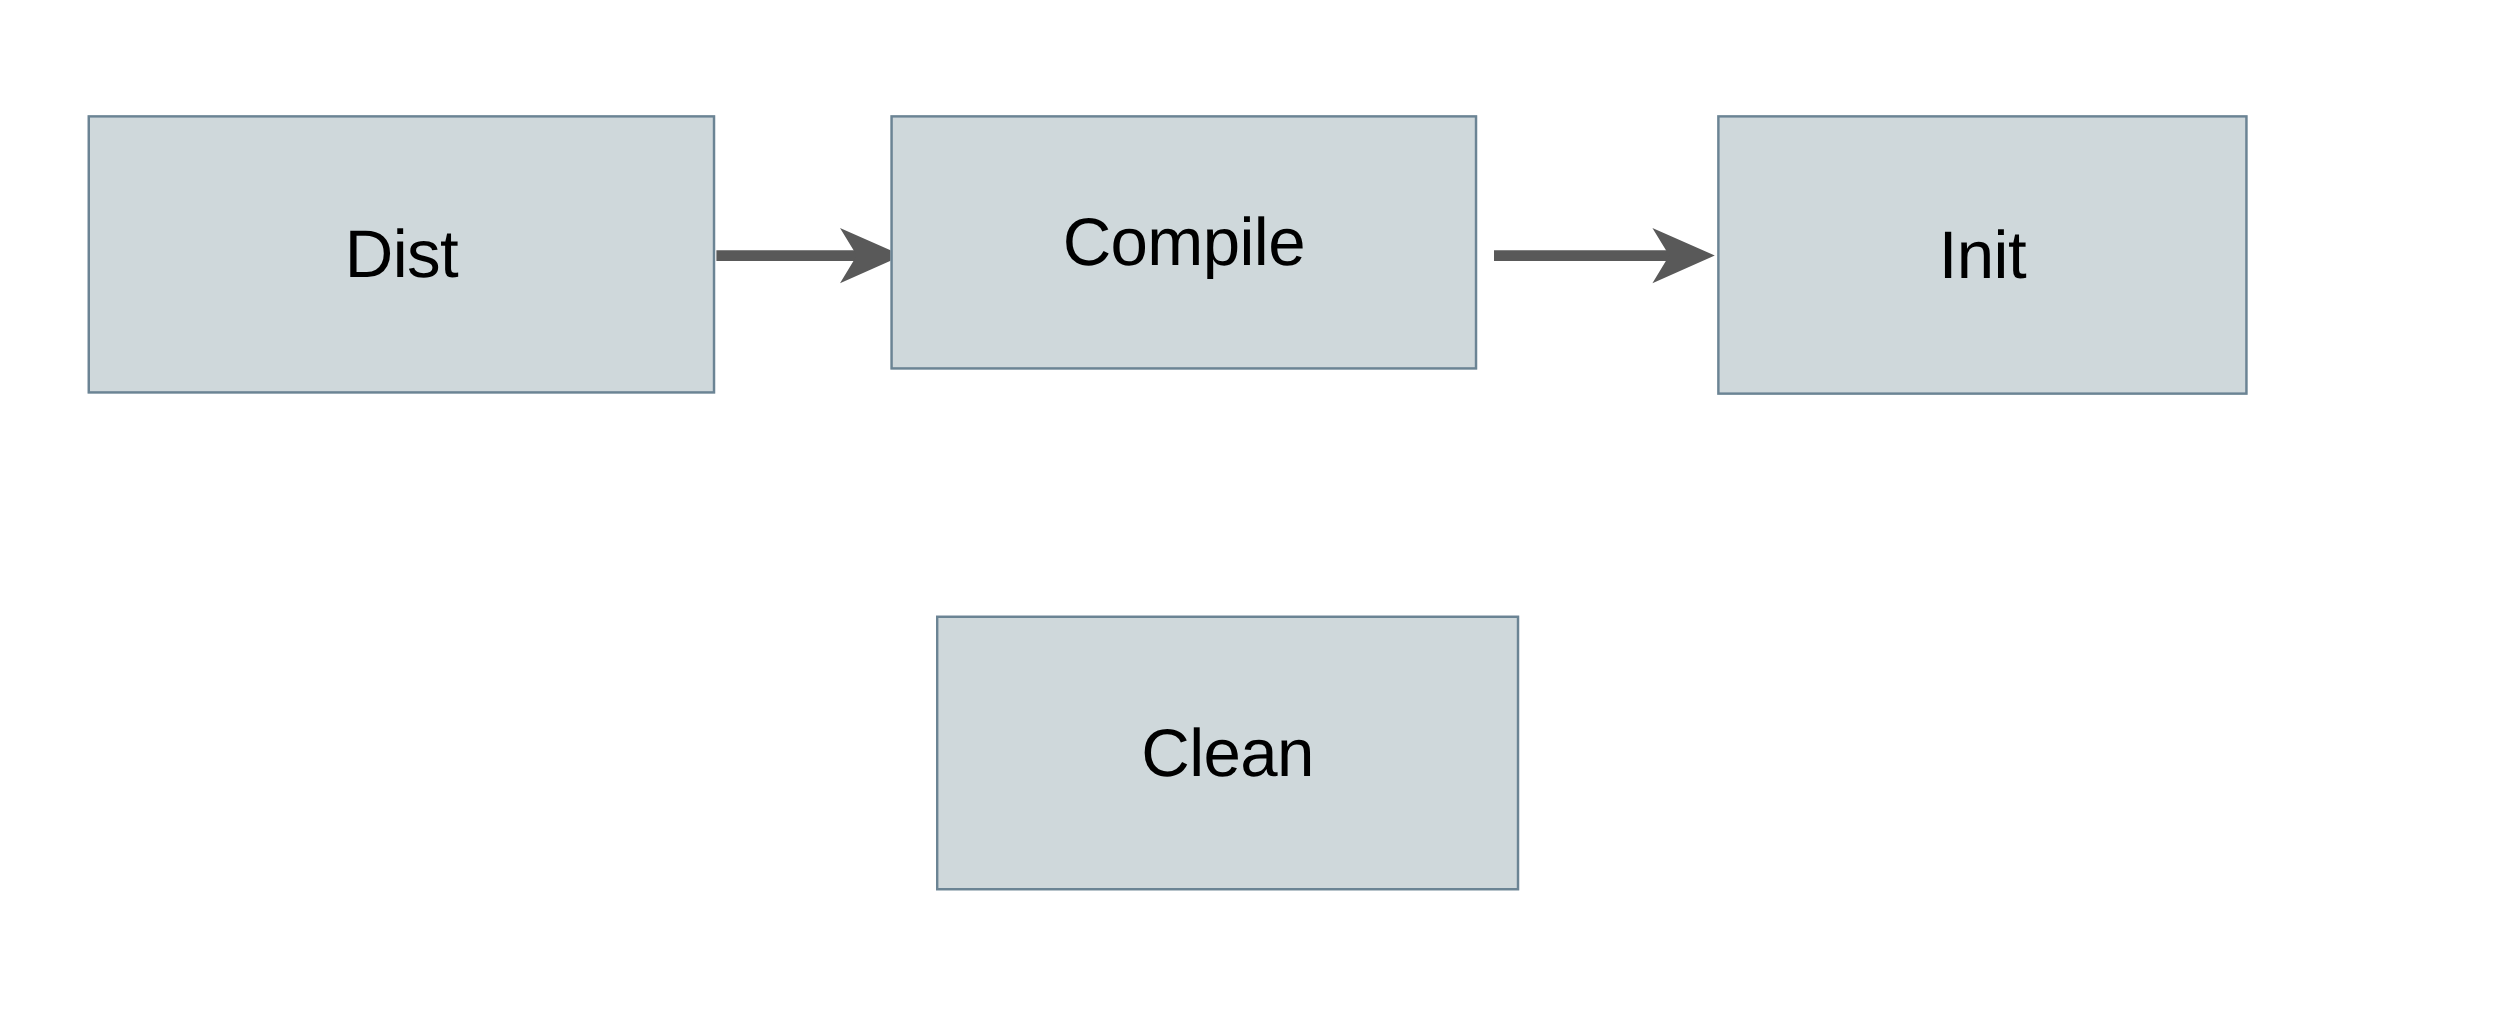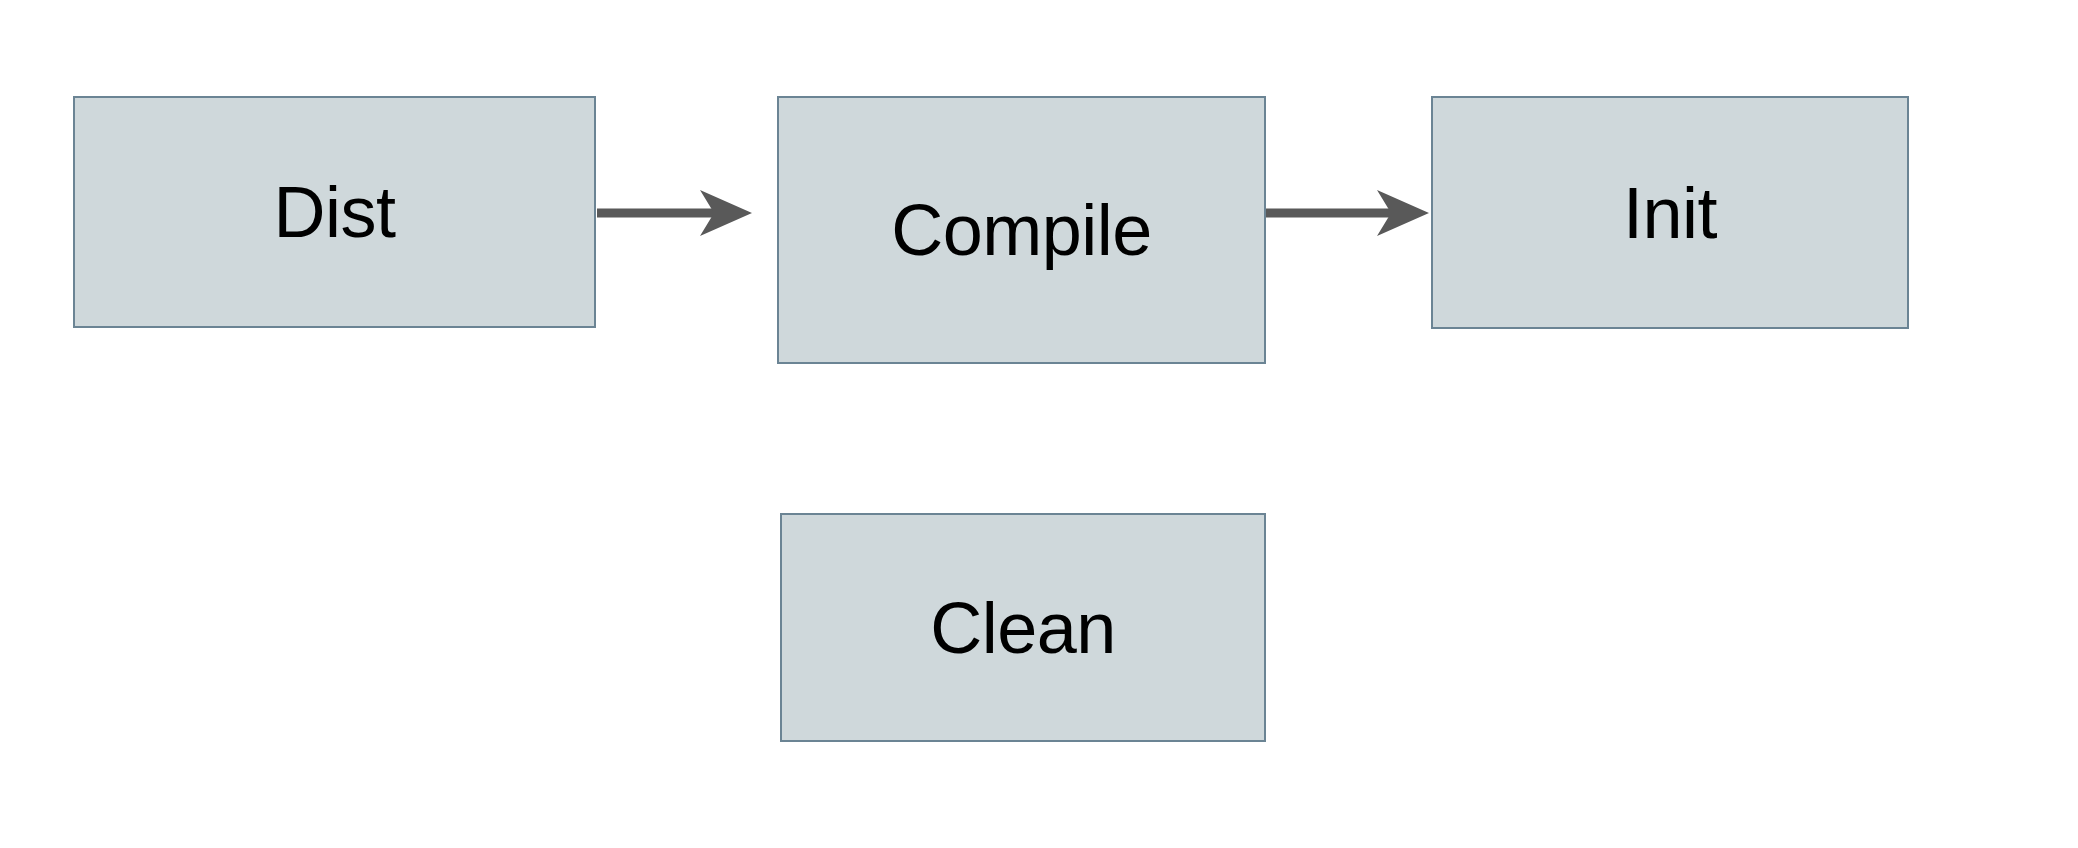--- a/index.html
+++ b/index.html
@@ -22,21 +22,21 @@
     position: absolute;
     box-sizing: border-box;
     background: #cfd8db;
     border: 2px solid #6b8494;
     display: flex;
     align-items: center;
     justify-content: center;
   }
   .node-label {
     font-family: "Liberation Sans", sans-serif;
-    font-size: 72px;
+    font-size: 56px;
     font-weight: 400;
     color: #000000;
     line-height: 1;
     letter-spacing: -0.5px;
     white-space: nowrap;
     text-align: right;
     -webkit-font-smoothing: antialiased;
   }
   .edge-layer {
     position: absolute;
@@ -71,25 +71,25 @@
     <g>
       <line class="edge-line" x1="1245" y1="213" x2="1412" y2="213"></line>
       <path class="edge-head" d="M 1429 213 L 1377 190 L 1391 213 L 1377 236 Z"></path>
     </g>
   </svg>
 
   <div class="node" style="left:73px; top:96px; width:523px; height:232px;">
     <span class="node-label">Dist</span>
   </div>
 
-  <div class="node" style="left:777px; top:96px; width:489px; height:268px;">
+  <div class="node" style="left:742px; top:96px; width:489px; height:212px;">
     <span class="node-label">Compile</span>
   </div>
 
-  <div class="node" style="left:1431px; top:96px; width:478px; height:233px;">
+  <div class="node" style="left:1431px; top:96px; width:442px; height:233px;">
     <span class="node-label">Init</span>
   </div>
 
   <div class="node" style="left:780px; top:513px; width:486px; height:229px;">
     <span class="node-label">Clean</span>
   </div>
 
 </div>
 
 </body></html>

